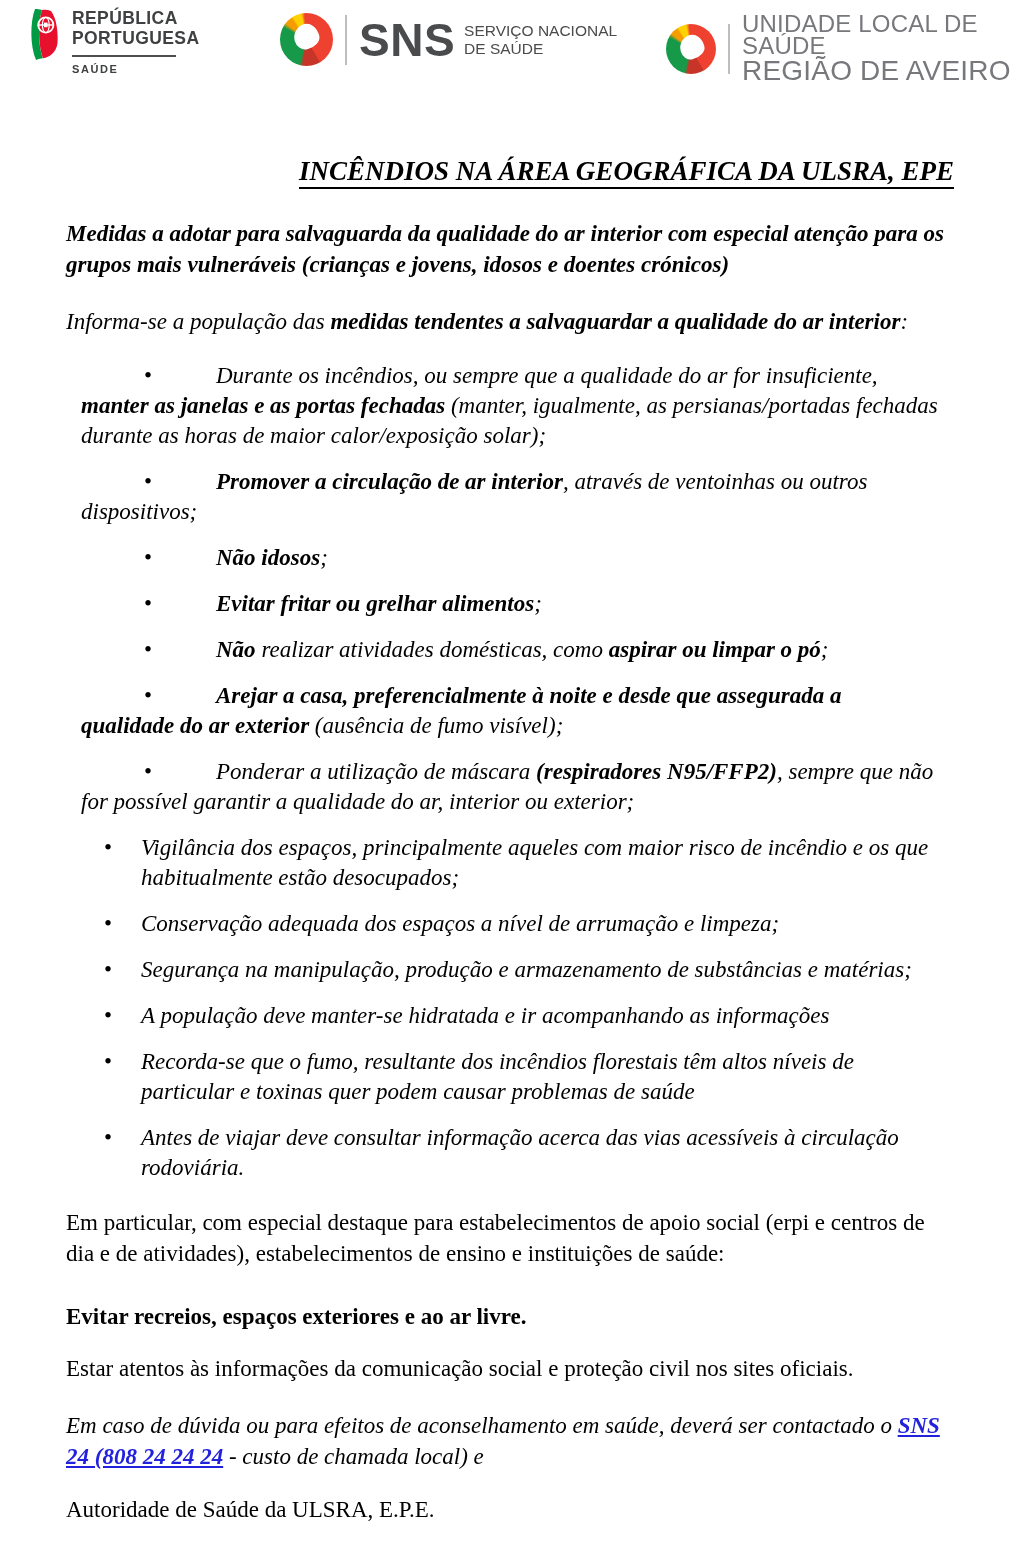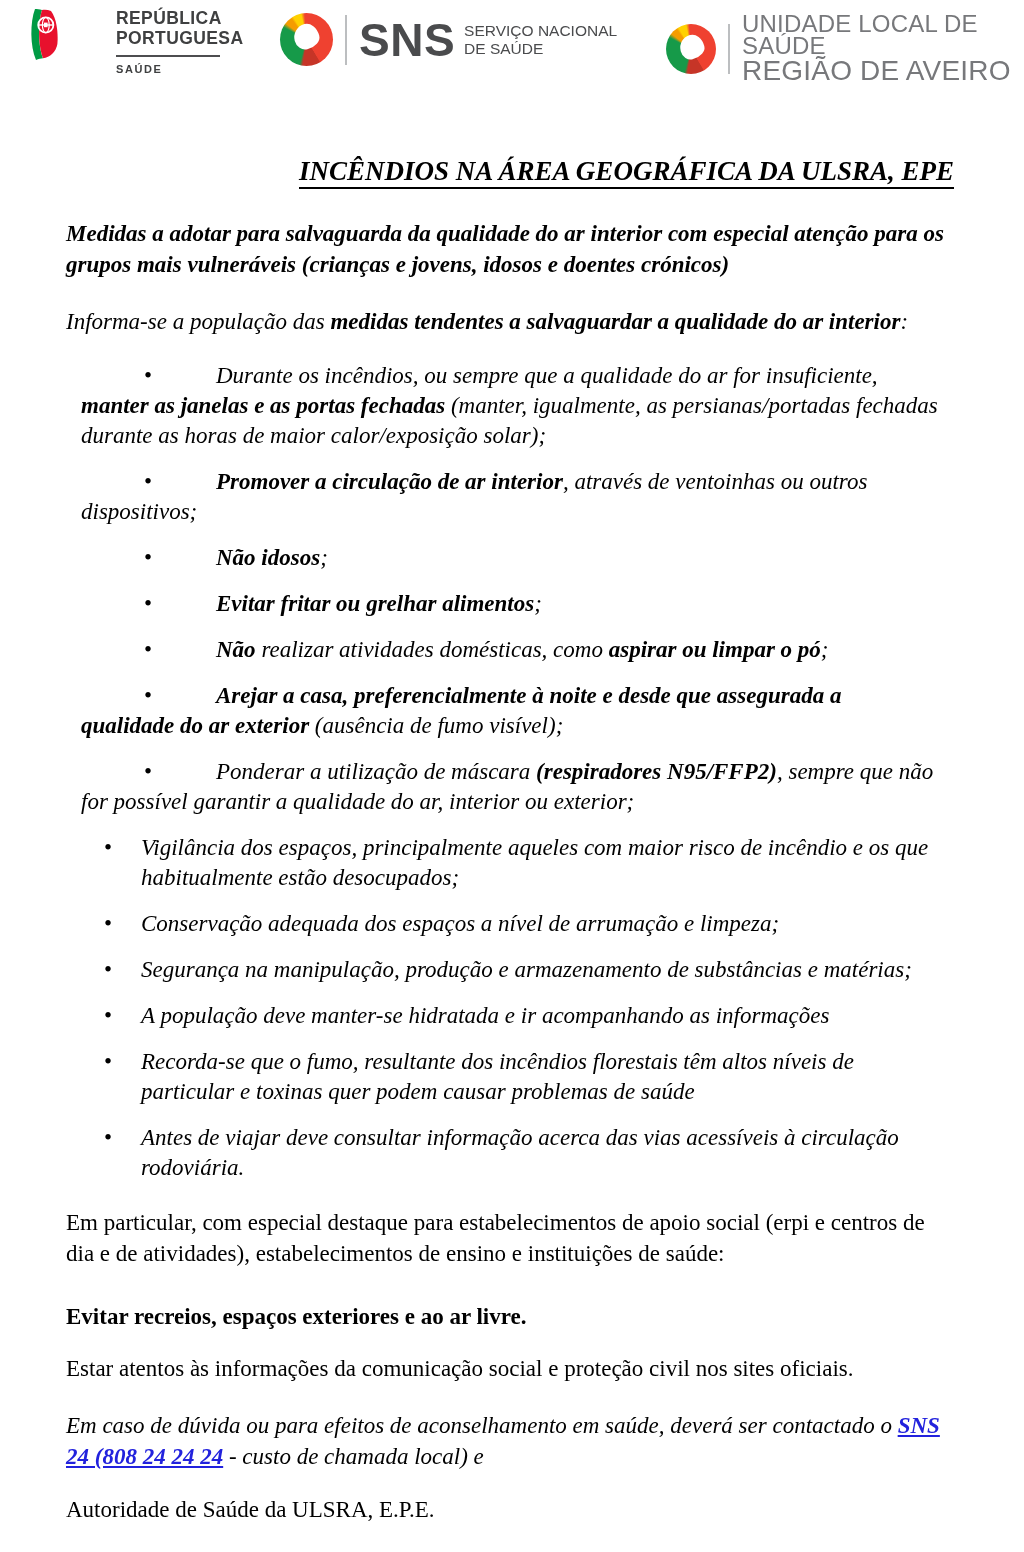--- a/index.html
+++ b/index.html
@@ -3,21 +3,21 @@
 <meta charset="utf-8">
 <style>
   html,body{margin:0;padding:0;}
   body{
     width:1024px;height:1552px;background:#ffffff;color:#000;
     font-family:"Liberation Serif", serif;overflow:hidden;position:relative;
   }
   
   .header{position:relative;height:90px;}
   .gov-logo{position:absolute;left:28px;top:8px;display:flex;gap:13px;}
-  .gov-text{font-family:"Liberation Sans",sans-serif;color:#3f4041;margin-left:44px;}
+  .gov-text{font-family:"Liberation Sans",sans-serif;color:#3f4041;}
   .gov-line{font-size:17.5px;font-weight:bold;line-height:20px;letter-spacing:.4px;}
   .gov-rule{width:104px;border-top:2px solid #4d4e50;margin-top:7px;}
   .gov-dept{font-size:11px;font-weight:bold;letter-spacing:1.6px;margin-top:6px;}
   .swirl{width:53px;height:53px;border-radius:50%;position:relative;flex:0 0 auto;
     background:conic-gradient(from 0deg,#ef4130 0 148deg,#c63527 150deg 188deg,#169a49 196deg 298deg,#f59c00 308deg 324deg,#ffd100 330deg 348deg,#ef4130 356deg 360deg);}
   .swirl::after{content:"";position:absolute;left:27%;top:21%;width:47%;height:47%;background:#fff;
     border-radius:55% 45% 60% 40% / 55% 60% 40% 45%;transform:rotate(-15deg);}
   .vbar{width:2px;height:50px;background:#bcbec0;margin:0 12px;flex:0 0 auto;}
   .sns-logo{position:absolute;left:280px;top:13px;display:flex;align-items:center;}
   .sns-abbr{font-family:"Liberation Sans",sans-serif;font-weight:bold;font-size:46px;color:#4a4b4d;letter-spacing:.5px;line-height:46px;}

